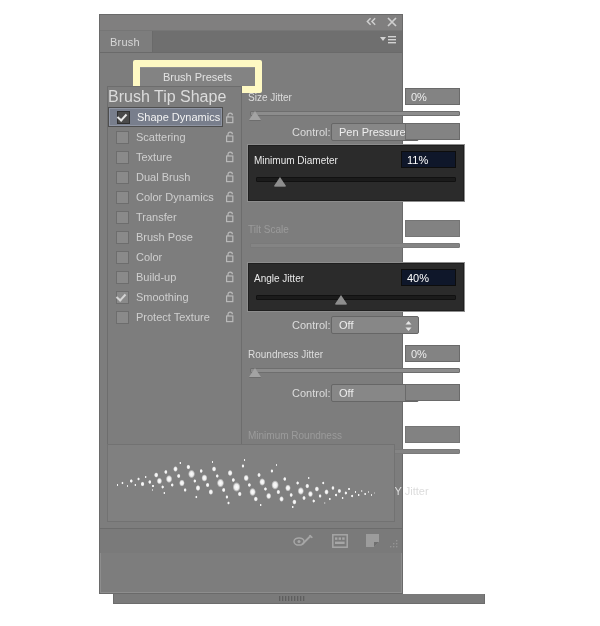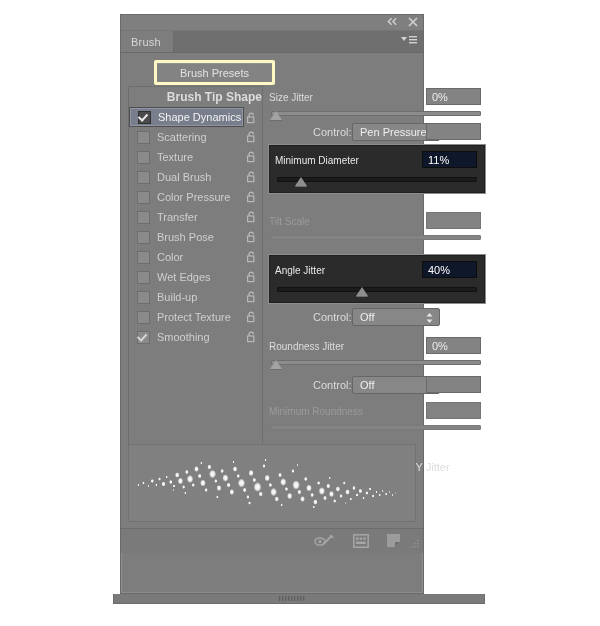--- a/index.html
+++ b/index.html
@@ -13,21 +13,21 @@
   }
   body {
     font-family: "Liberation Sans", sans-serif;
     font-size: 11px;
     -webkit-font-smoothing: none;
   }
 
   
   .panel {
     position: absolute;
-    left: 120px;
+    left: 99px;
     top: 14px;
     width: 304px;
     height: 580px;
     background: #7d7d7d;
     border: 1px solid #6a6a6a;
     box-sizing: border-box;
     box-shadow: 0 0 0 1px #8d8d8d inset;
   }
 
   
@@ -101,21 +101,21 @@
     width: 100%;
     height: 30px;
   }
   .btn-presets {
     position: absolute;
     left: 33px;
     top: 7px;
     width: 115px;
     height: 19px;
     background: #838383;
-    border: 3px solid #fef9c3;
+    border: 7px solid #fef9c3;
     border-radius: 2px;
     color: #e2e2e2;
     font-size: 11px;
     display: flex;
     align-items: center;
     justify-content: center;
     cursor: pointer;
     box-shadow: 0 1px 0 rgba(255,255,255,.12) inset;
   }
 
@@ -127,24 +127,23 @@
     width: 135px;
     height: 435px;
     background: #7d7d7d;
     border: 1px solid #6d6d6d;
     box-sizing: border-box;
   }
   .list-header {
     height: 20px;
     display: flex;
     align-items: center;
-    justify-content: flex-end;
+    justify-content: flex-start;
     color: #dcdcdc;
-    font-size: 12px;
-    font-weight: bold;
+    font-size: 16px;
   }
   .list-row {
     position: relative;
     height: 20px;
     display: flex;
     align-items: center;
     padding-left: 8px;
     color: #cfcfcf;
     font-size: 11px;
     cursor: pointer;
@@ -459,21 +458,21 @@
         <span class="lock">
           <svg width="11" height="12" viewBox="0 0 11 12">
               <path d="M3 5 V3.3 A2.2 2.2 0 0 1 7.4 3.3" fill="none" stroke="#b9b9b9" stroke-width="1.2"></path>
               <rect x="1.6" y="5" width="6.2" height="5.6" fill="none" stroke="#b9b9b9" stroke-width="1.2"></rect>
             </svg>
         </span>
       </div>
 
       <div class="list-row">
         <span class="cb"></span>
-        <span>Color Pressure</span>
+        <span>Color Dynamics</span>
         <span class="lock">
           <svg width="11" height="12" viewBox="0 0 11 12">
               <path d="M3 5 V3.3 A2.2 2.2 0 0 1 7.4 3.3" fill="none" stroke="#b9b9b9" stroke-width="1.2"></path>
               <rect x="1.6" y="5" width="6.2" height="5.6" fill="none" stroke="#b9b9b9" stroke-width="1.2"></rect>
             </svg>
         </span>
       </div>
 
       <div class="list-row">
         <span class="cb"></span>
@@ -501,56 +500,46 @@
         <span class="cb"></span>
         <span>Color</span>
         <span class="lock">
           <svg width="11" height="12" viewBox="0 0 11 12">
               <path d="M3 5 V3.3 A2.2 2.2 0 0 1 7.4 3.3" fill="none" stroke="#b9b9b9" stroke-width="1.2"></path>
               <rect x="1.6" y="5" width="6.2" height="5.6" fill="none" stroke="#b9b9b9" stroke-width="1.2"></rect>
             </svg>
         </span>
       </div>
 
-      <div class="list-row">
-        <span class="cb"></span>
-        <span>Wet Edges</span>
-        <span class="lock">
-          <svg width="11" height="12" viewBox="0 0 11 12">
-              <path d="M3 5 V3.3 A2.2 2.2 0 0 1 7.4 3.3" fill="none" stroke="#b9b9b9" stroke-width="1.2"></path>
-              <rect x="1.6" y="5" width="6.2" height="5.6" fill="none" stroke="#b9b9b9" stroke-width="1.2"></rect>
-            </svg>
-        </span>
-      </div>
 
       <div class="list-row">
         <span class="cb"></span>
         <span>Build-up</span>
         <span class="lock">
           <svg width="11" height="12" viewBox="0 0 11 12">
               <path d="M3 5 V3.3 A2.2 2.2 0 0 1 7.4 3.3" fill="none" stroke="#b9b9b9" stroke-width="1.2"></path>
               <rect x="1.6" y="5" width="6.2" height="5.6" fill="none" stroke="#b9b9b9" stroke-width="1.2"></rect>
             </svg>
         </span>
       </div>
 
+      <div class="list-row light">
+        <span class="cb checked"></span>
+        <span>Smoothing</span>
+        <span class="lock">
+          <svg width="11" height="12" viewBox="0 0 11 12">
+              <path d="M3 5 V3.3 A2.2 2.2 0 0 1 7.4 3.3" fill="none" stroke="#b9b9b9" stroke-width="1.2"></path>
+              <rect x="1.6" y="5" width="6.2" height="5.6" fill="none" stroke="#b9b9b9" stroke-width="1.2"></rect>
+            </svg>
+        </span>
+      </div>
+
       <div class="list-row">
         <span class="cb"></span>
         <span>Protect Texture</span>
-        <span class="lock">
-          <svg width="11" height="12" viewBox="0 0 11 12">
-              <path d="M3 5 V3.3 A2.2 2.2 0 0 1 7.4 3.3" fill="none" stroke="#b9b9b9" stroke-width="1.2"></path>
-              <rect x="1.6" y="5" width="6.2" height="5.6" fill="none" stroke="#b9b9b9" stroke-width="1.2"></rect>
-            </svg>
-        </span>
-      </div>
-
-      <div class="list-row light">
-        <span class="cb checked"></span>
-        <span>Smoothing</span>
         <span class="lock">
           <svg width="11" height="12" viewBox="0 0 11 12">
               <path d="M3 5 V3.3 A2.2 2.2 0 0 1 7.4 3.3" fill="none" stroke="#b9b9b9" stroke-width="1.2"></path>
               <rect x="1.6" y="5" width="6.2" height="5.6" fill="none" stroke="#b9b9b9" stroke-width="1.2"></rect>
             </svg>
         </span>
       </div>
     </div>
 
     <div class="controls">
@@ -572,21 +561,21 @@
               <svg width="7" height="10" viewBox="0 0 7 10">
                   <path d="M3.5 0 L6.5 3.4 L0.5 3.4 Z" fill="#e6e6e6"></path>
                   <path d="M3.5 10 L0.5 6.6 L6.5 6.6 Z" fill="#e6e6e6"></path>
                 </svg>
             </span>
           </span>
           <span class="val empty"></span>
         </div>
       </div>
 
-      <div class="grp hl" style="margin-top:2px;padding:3px 3px 5px 5px;">
+      <div class="grp hl" style="margin-top:2px;padding:3px 3px 13px 5px;">
         <div class="row-lbl">
           <span class="lbl">Minimum Diameter</span>
           <span class="val">11%</span>
         </div>
         <div class="slider" style="margin-top:3px">
           <div class="track"></div>
           <div class="thumb" style="left:18px"></div>
         </div>
       </div>
 
@@ -641,21 +630,21 @@
               <svg width="7" height="10" viewBox="0 0 7 10">
                   <path d="M3.5 0 L6.5 3.4 L0.5 3.4 Z" fill="#e6e6e6"></path>
                   <path d="M3.5 10 L0.5 6.6 L6.5 6.6 Z" fill="#e6e6e6"></path>
                 </svg>
             </span>
           </span>
           <span class="val empty"></span>
         </div>
       </div>
 
-      <div class="grp" style="margin-top:4px">
+      <div class="grp" style="margin-top:20px">
         <div class="row-lbl">
           <span class="lbl dim">Minimum Roundness</span>
           <span class="val dim"></span>
         </div>
         <div class="slider">
           <div class="track flat"></div>
         </div>
       </div>
 
       <div style="margin-top:22px;position:relative;">

